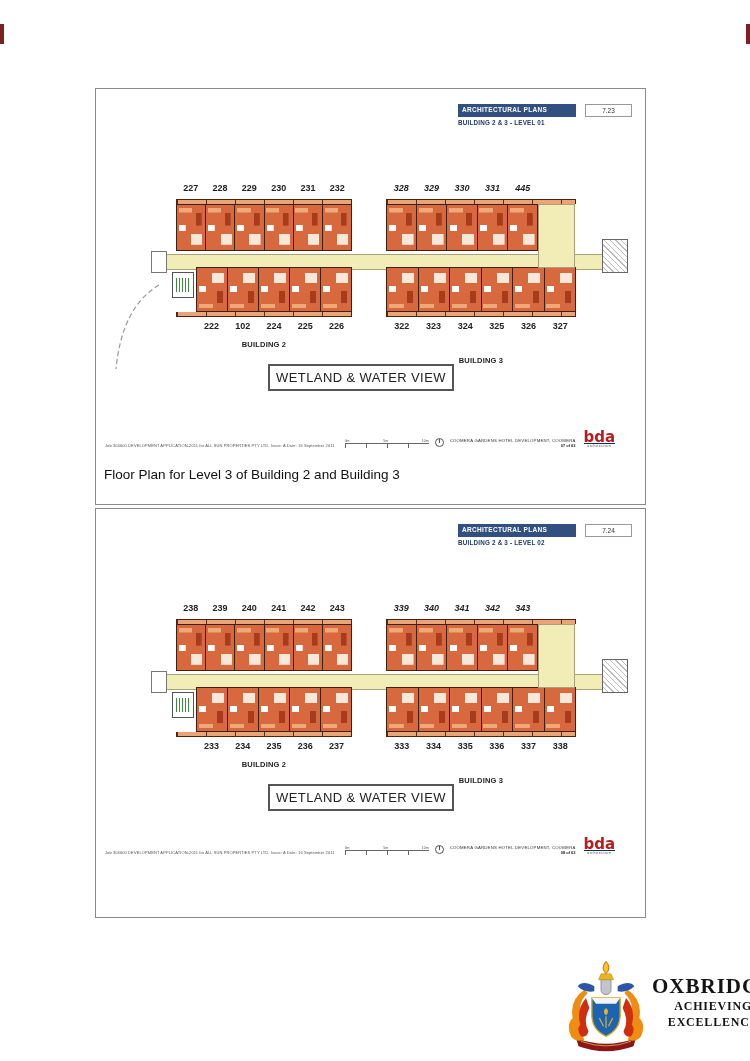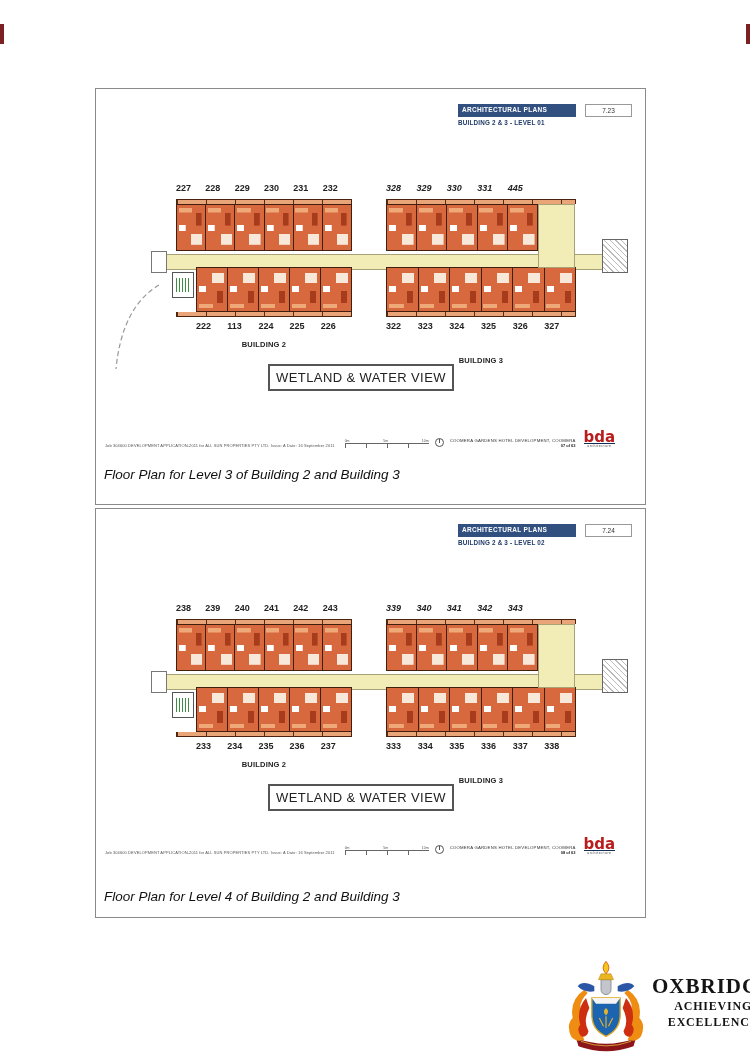--- a/index.html
+++ b/index.html
@@ -17,21 +17,21 @@
   .tb-row{display:flex;align-items:stretch;}
   .tb-bar{background:#31507f;color:#fff;font-size:6.5px;font-weight:bold;letter-spacing:.3px;
           width:118px;line-height:12px;padding-left:4px;box-sizing:border-box;}
   .tb-ref{margin-left:9px;border:1px solid #999;width:47px;text-align:center;font-size:6.5px;
           line-height:11px;color:#333;box-sizing:border-box;background:#fff;}
   .tb-sub{margin-top:2px;color:#1e3a66;font-weight:bold;font-size:6.3px;letter-spacing:.2px;}
 
   
   .plan{position:absolute;left:50px;top:94px;width:490px;height:168px;}
   .nums{position:absolute;display:flex;font-size:9px;font-weight:600;color:#222;}
-  .nums .num{flex:1;text-align:left;}
+  .nums .num{flex:1;text-align:center;}
   .ntb2{top:0;left:30px;width:176px;}
   .ntb3{top:0;left:240px;width:152px;font-style:italic;}
   .nbb2{top:138px;left:50px;width:156px;}
   .nbb3{top:138px;left:240px;width:190px;}
   .blabel{position:absolute;top:157px;font-size:7.5px;font-weight:bold;color:#222;text-align:center;letter-spacing:.2px;}
   .blb2{left:30px;width:176px;}
   .blb3{left:240px;width:190px;margin-top:16px;}
 
   .pbody{position:absolute;top:16px;left:0;width:490px;height:118px;}
   .corridor{position:absolute;left:5px;top:55px;width:452px;height:16px;background:#f2edb6;
@@ -76,21 +76,21 @@
   .sbar{height:4px;border-top:1px solid #666;background:repeating-linear-gradient(90deg,#666 0 1px,transparent 1px 21px);}
   .compass{margin-left:6px;margin-bottom:1px;width:7px;height:7px;border:1px solid #555;border-radius:50%;position:relative;flex:none;}
   .compass::after{content:"";position:absolute;left:3px;top:0;width:1px;height:4px;background:#555;}
   .projcol{margin-left:6px;display:flex;flex-direction:column;align-items:flex-end;}
   .proj{font-size:4.3px;color:#333;letter-spacing:.2px;}
   .sheetno{font-size:4px;font-weight:bold;color:#222;}
   .bda{margin-left:8px;display:flex;flex-direction:column;align-items:center;flex:none;}
   .bda-name{font-size:15px;font-weight:bold;color:#b91c1c;line-height:12px;font-family:"DejaVu Sans",sans-serif;}
   .bda-sub{font-size:3.5px;color:#444;border-top:1px solid #132f57;width:100%;text-align:center;letter-spacing:.5px;}
 
-  .caption{position:absolute;left:8px;font-size:13.5px;color:#111;font-style:italic;}
+  .caption{position:absolute;left:8px;font-size:13.5px;color:#111;}
   .p1 .caption{bottom:22px;}
   .p2 .caption{bottom:13px;}
 
   
   .branding{position:absolute;left:564px;top:958px;display:flex;width:220px;}
   .crest{width:84px;height:100px;flex:none;}
   .btext{margin-left:4px;margin-top:16px;font-family:"Liberation Serif",serif;color:#141414;text-align:center;}
   .bname{font-size:21px;font-weight:bold;letter-spacing:1px;white-space:nowrap;}
   .btag{font-size:12px;font-weight:bold;letter-spacing:.8px;line-height:1.3;white-space:nowrap;}
 </style>
@@ -173,21 +173,21 @@
               <div class="u"></div>
               <div class="u"></div>
               <div class="u"></div>
           </div>
           <div class="balc b"></div>
         </div>
       </div>
 
       <div class="nums nbb2">
           <span class="num">222</span>
-          <span class="num">113</span>
+          <span class="num">102</span>
           <span class="num">224</span>
           <span class="num">225</span>
           <span class="num">226</span>
         </div>
       <div class="nums nbb3">
           <span class="num">322</span>
           <span class="num">323</span>
           <span class="num">324</span>
           <span class="num">325</span>
           <span class="num">326</span>
@@ -332,21 +332,20 @@
       <div class="projcol">
         <span class="proj">COOMERA GARDENS HOTEL DEVELOPMENT, COOMERA</span>
         <span class="sheetno">08 of 63</span>
       </div>
       <div class="bda">
         <span class="bda-name">bda</span>
         <span class="bda-sub">architecture</span>
       </div>
     </div>
 
-    <div class="caption">Floor Plan for Level 4 of Building 2 and Building 3</div>
   </section>
 
   <div class="branding">
     <svg class="crest" viewBox="0 0 100 120">
       <path d="M14 96 Q50 110 86 96 L83 106 Q50 118 17 106 Z" fill="#8c1519"></path>
       <path d="M20 100 Q50 111 80 100" stroke="#e0b73a" stroke-width="1" fill="none"></path>
       <path d="M24 38 Q6 50 10 72 Q2 80 8 94 Q14 102 24 98 Q16 82 22 68 Q14 56 28 42 Z" fill="#ef8d13"></path>
       <path d="M26 48 Q14 62 19 80 Q14 86 20 94 Q27 96 29 88 Q22 76 30 60 Z" fill="#cd2f10"></path>
       <path d="M76 38 Q94 50 90 72 Q98 80 92 94 Q86 102 76 98 Q84 82 78 68 Q86 56 72 42 Z" fill="#ef8d13"></path>
       <path d="M74 48 Q86 62 81 80 Q86 86 80 94 Q73 96 71 88 Q78 76 70 60 Z" fill="#cd2f10"></path>

